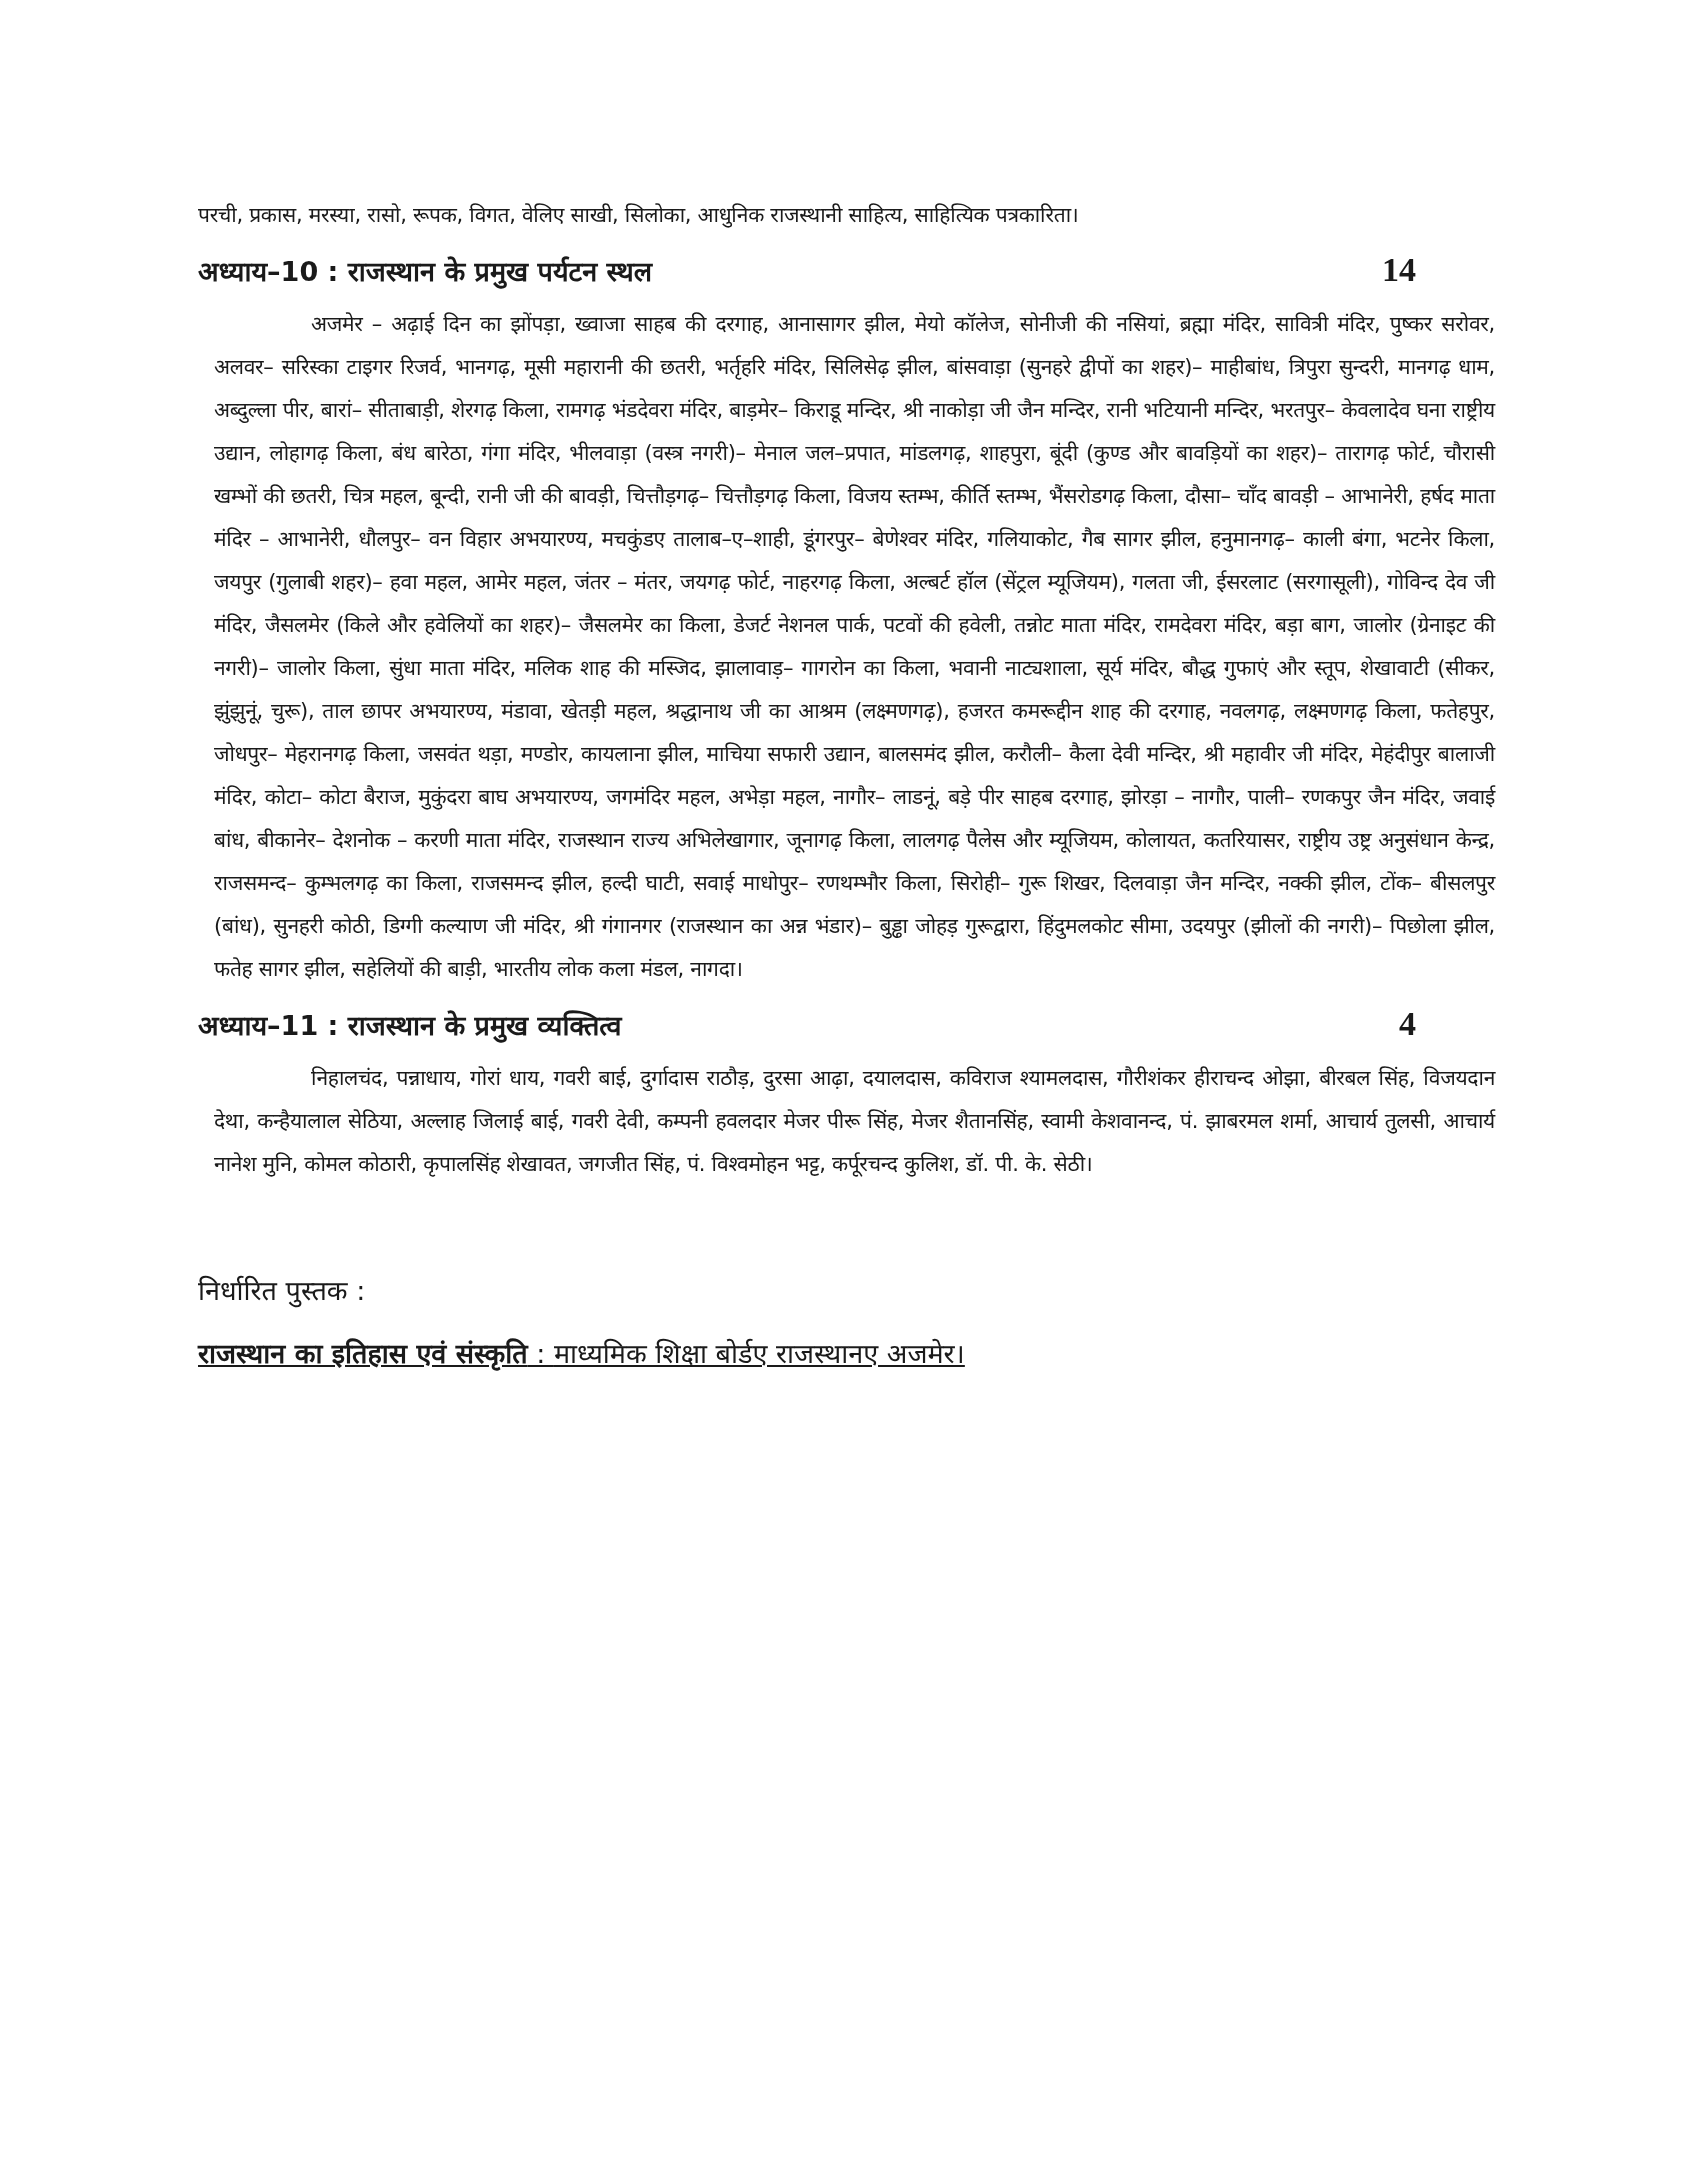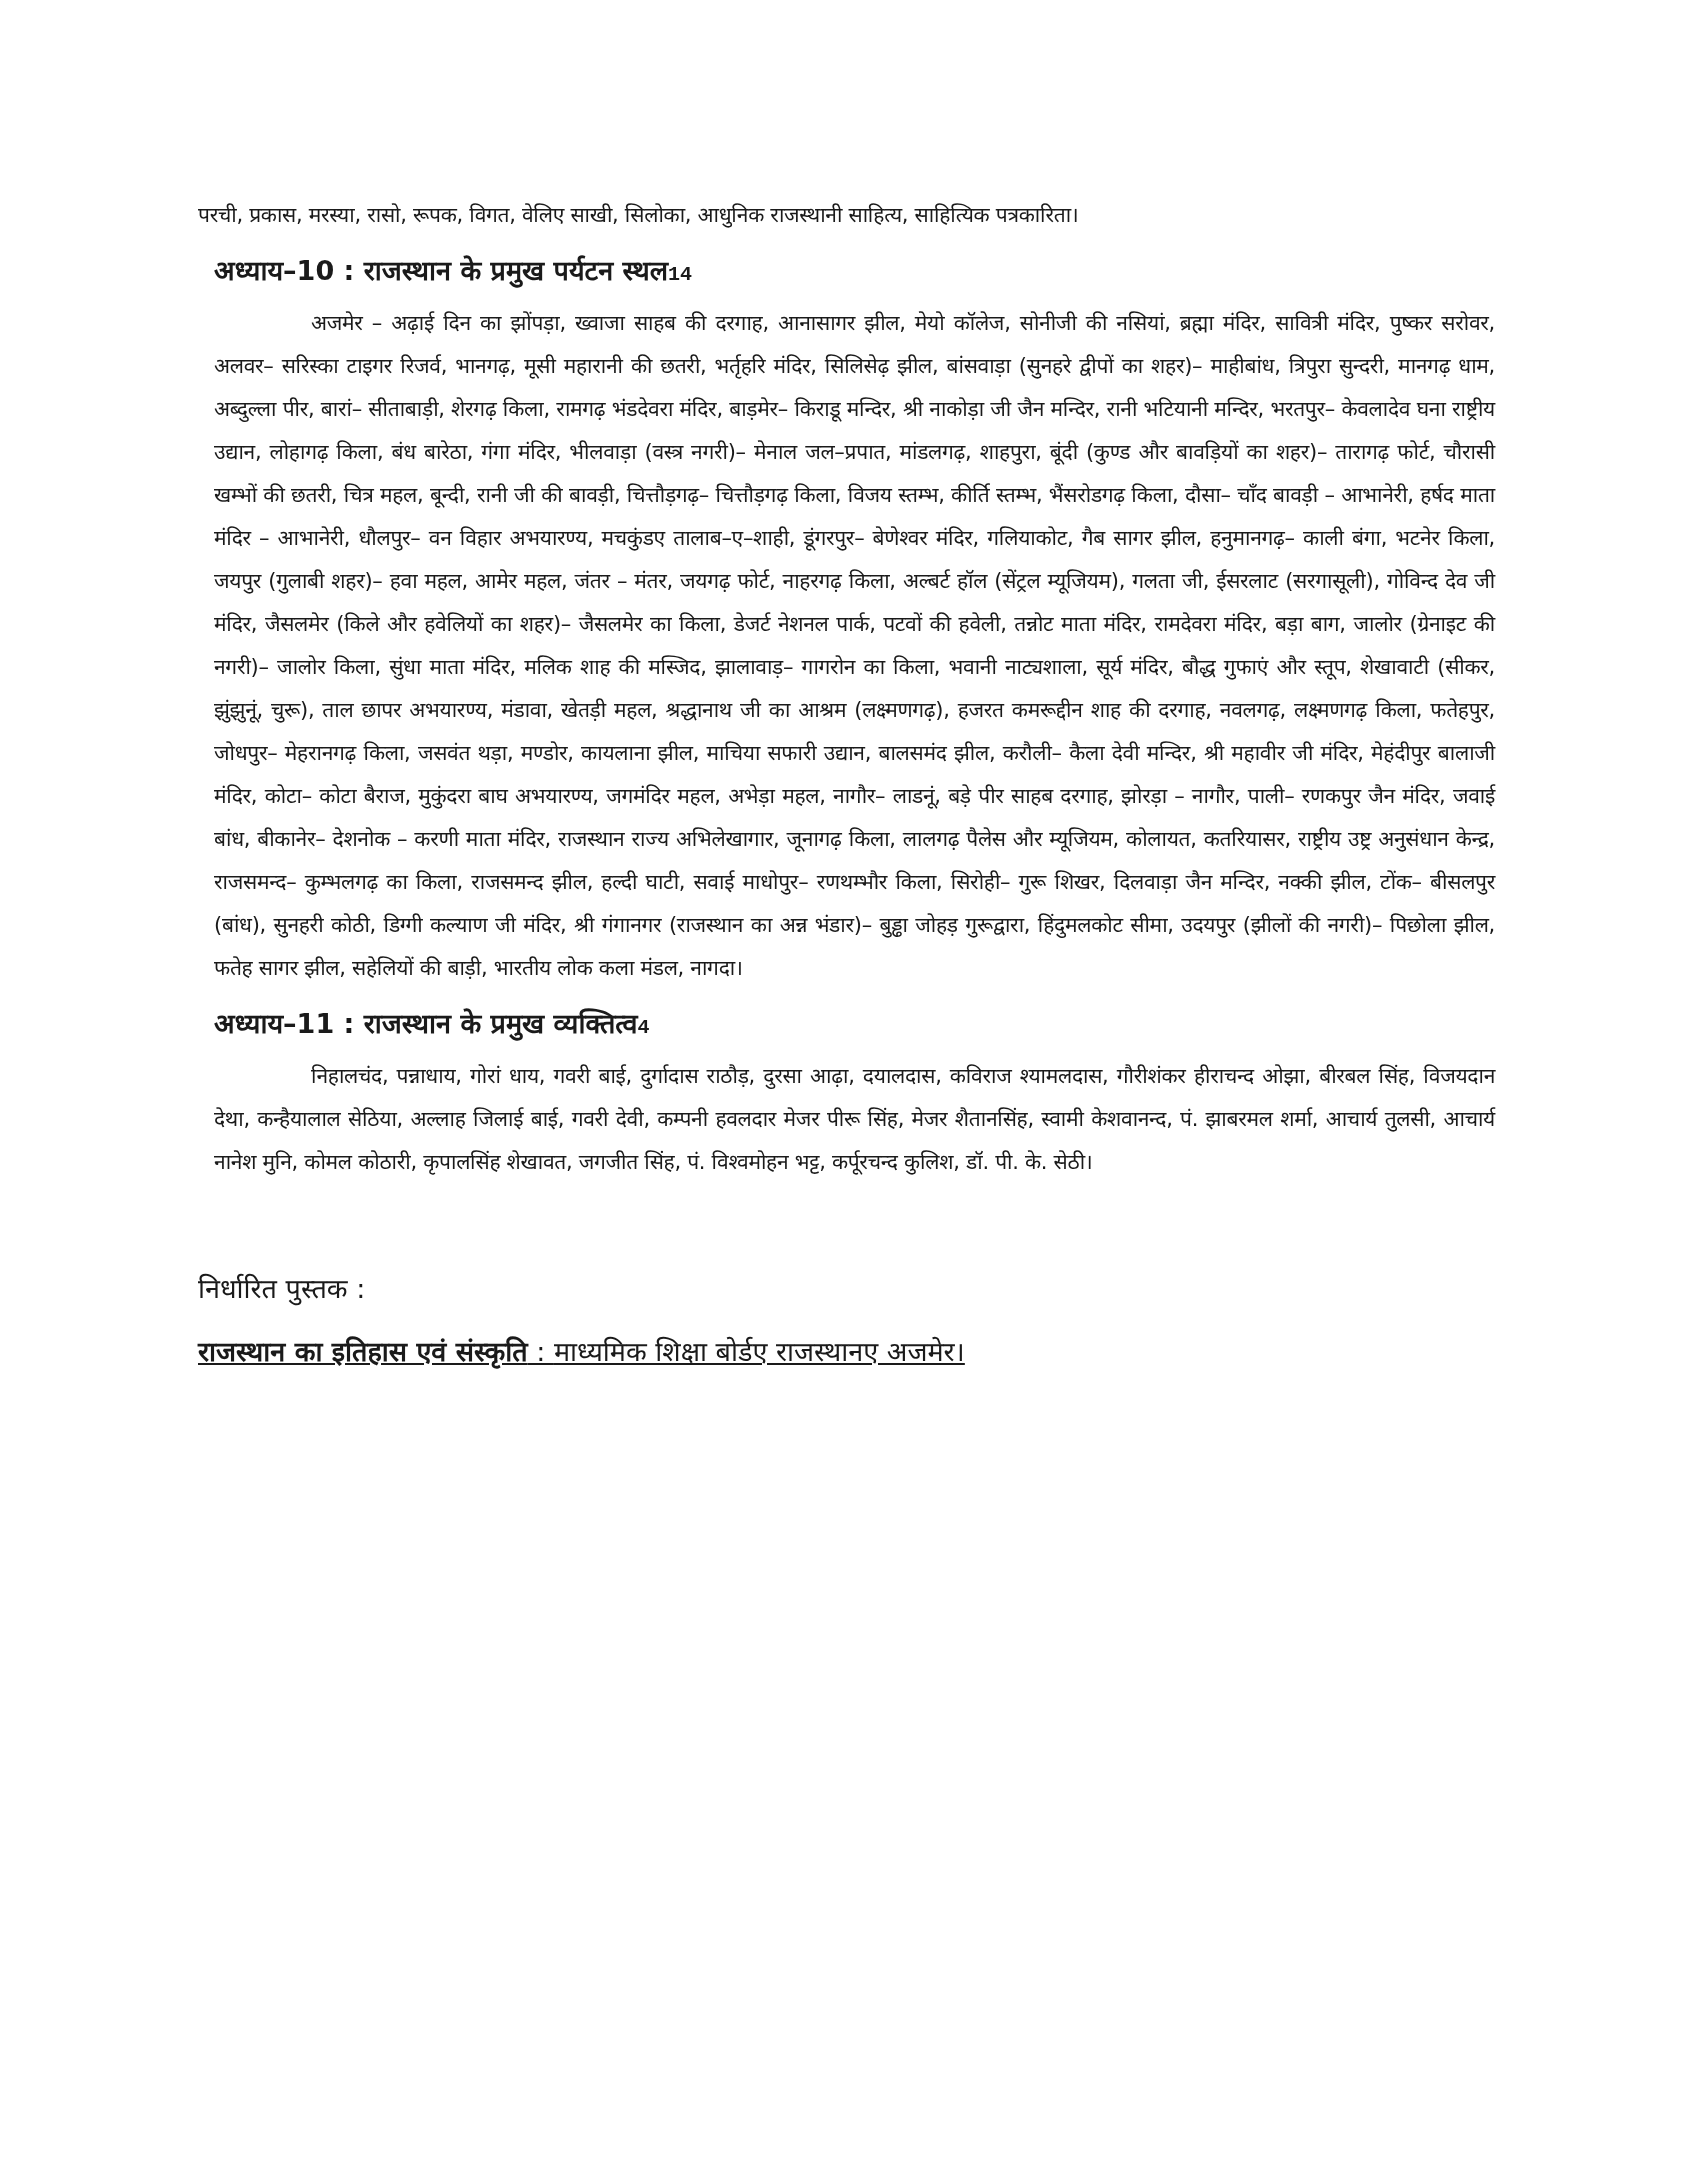--- a/index.html
+++ b/index.html
@@ -8,24 +8,24 @@
     font-family: "DejaVu Sans", "Liberation Sans", sans-serif;
     color: #1a1a1a;
   }
   .page { position: absolute; left: 198px; top: 194px; width: 1297px; }
   .para {
     font-size: 21px; line-height: 43px; text-align: justify;
     letter-spacing: -0.3px; margin: 0;
   }
   .indent { text-indent: 97px; margin-left: 16px; }
   .heading {
-    display: flex; align-items: baseline;
-    font-size: 27px; font-weight: bold; margin: 16px; width: 1218px;
+    display: flex; justify-content: space-between; align-items: baseline;
+    font-size: 27px; font-weight: bold; margin: 0; width: 1218px;
   }
-  .heading .num { font-family: Liberation Mono, monospace; font-weight: bold; font-size: 20px; }
+  .heading .num { font-family: Liberation Serif, serif; font-weight: bold; font-size: 34px; }
   .h10 { margin-top: 14px; margin-bottom: 14px; }
   .h11 { margin-top: 14px; margin-bottom: 14px; }
   .book-label { font-size: 27px; margin-top: 85px; }
   .book-line { font-size: 27px; margin-top: 26px; text-decoration: underline; }
   .book-line .bold { font-weight: bold; }
 </style>
 </head>
 <body>
 
 <div class="page">

